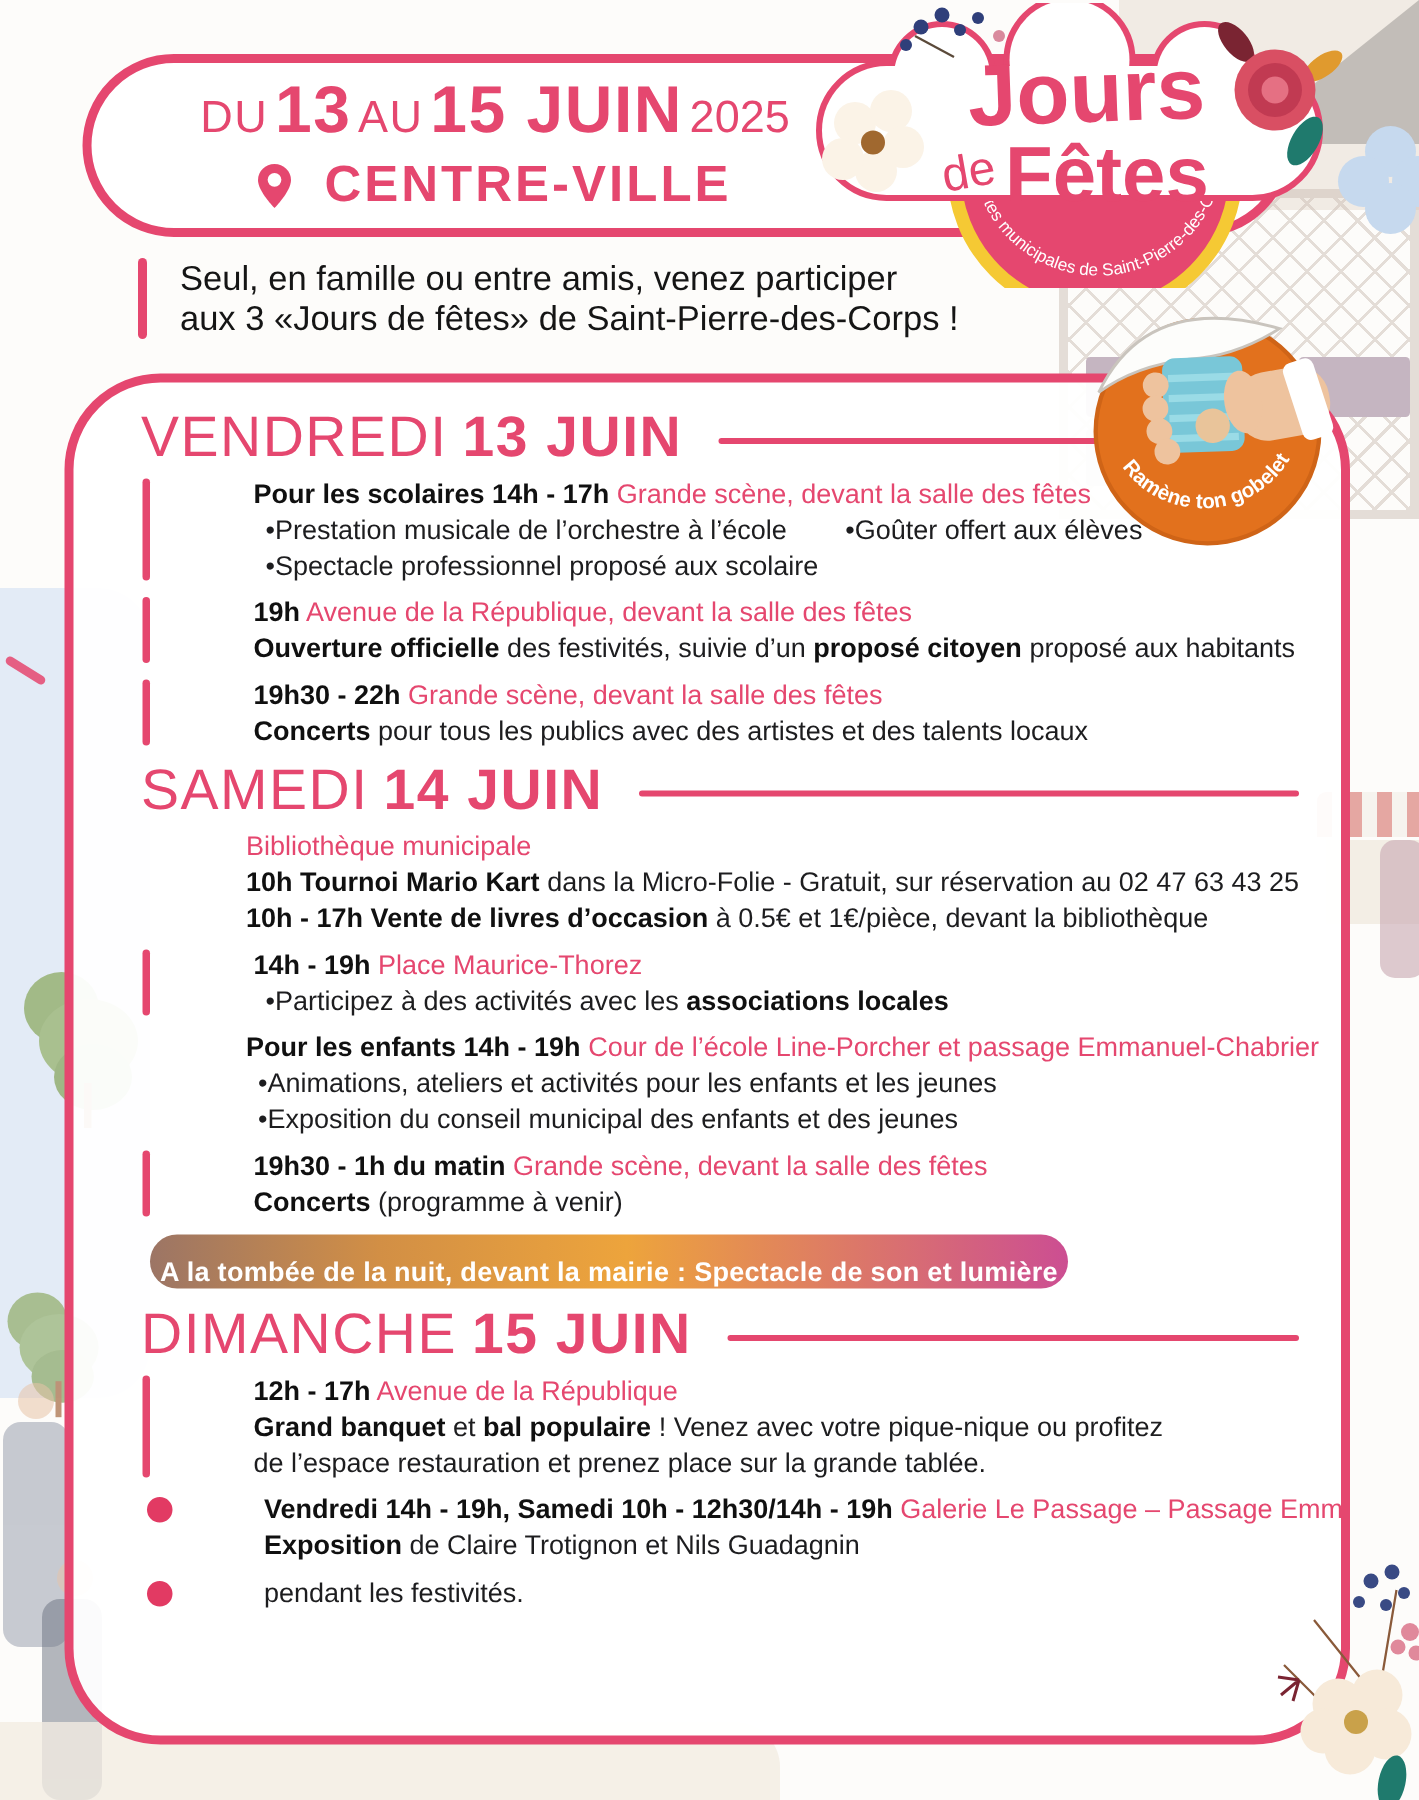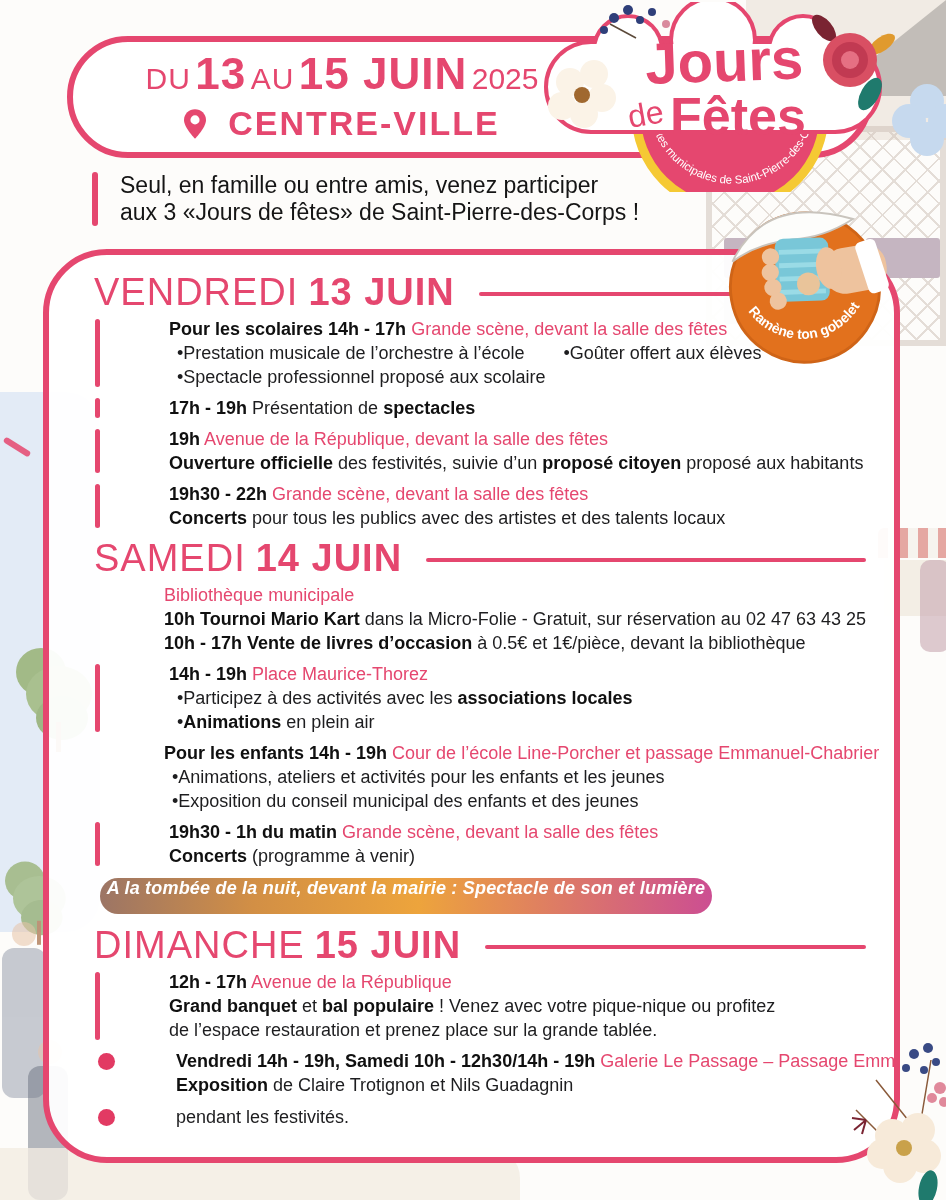--- a/index.html
+++ b/index.html
@@ -47,21 +47,21 @@
   .flower-blue{right:-16px;top:84px;width:70px;height:70px;}
   .flower-blue i{position:absolute;width:34px;height:34px;border-radius:50%;background:#c6d9ee;}
   .flower-blue i:nth-child(1){left:18px;top:0;}
   .flower-blue i:nth-child(2){left:0;top:20px;}
   .flower-blue i:nth-child(3){left:36px;top:20px;}
   .flower-blue i:nth-child(4){left:18px;top:38px;}
   .dash-deco{left:2px;top:444px;width:30px;height:6px;background:var(--pink);border-radius:3px;transform:rotate(32deg);opacity:.85;}
   .ground{left:0;top:1148px;width:520px;height:52px;background:#f2ece2;border-radius:0 30px 0 0;opacity:.8;}
 
   
-  .header-pill{position:absolute;left:67px;top:36px;width:806px;height:122px;z-index:1;
+  .header-pill{position:absolute;left:55px;top:36px;width:806px;height:122px;z-index:1;
      background:#fff;border:6px solid var(--pink);border-radius:64px;}
   .header-inner{position:absolute;left:34px;top:10px;width:470px;text-align:center;color:var(--pink);}
   .date-line{white-space:nowrap;line-height:1;}
   .date-line .lt{font-size:30px;font-weight:400;letter-spacing:1px;}
   .date-line .bd{font-size:44px;font-weight:700;letter-spacing:1px;}
   .date-line .yr{font-size:30px;font-weight:400;}
   .loc-line{margin-top:8px;font-size:34px;font-weight:700;letter-spacing:2px;white-space:nowrap;
             display:flex;align-items:center;justify-content:center;gap:22px;}
   .pin{width:22px;height:30px;}
 
@@ -91,22 +91,22 @@
   .bt{font-size:18px;line-height:24px;margin-left:48px;}
   .line{white-space:nowrap;}
   .b{font-weight:700;color:#101010;}
   .p{color:var(--pink);}
   .dotc{width:20px;text-align:left;padding-left:8px;}
   .gap2{margin-left:26px;}
 
   
   .banner{margin:10px 0 10px 6px;width:612px;height:36px;border-radius:18px;
      background:linear-gradient(90deg,#9c7565 0%,#d28f45 25%,#eda43c 52%,#cc4e92 100%);
-     color:#fff;font-weight:700;font-size:18px;display:flex;align-items:flex-start;justify-content:center;
-     letter-spacing:.2px;font-style:italic;}
+     color:#fff;font-weight:700;font-size:18px;display:flex;align-items:flex-end;justify-content:center;
+     letter-spacing:.2px;}
 
   
   .note{display:flex;margin:3px 0 8px 0;}
   .note .ndot{width:17px;height:17px;border-radius:50%;margin:4px 13px 0 4px;flex:none;}
 
   .decofl{position:absolute;right:0;bottom:0;width:110px;height:160px;z-index:3;}
 </style>
 </head>
 <body>
 
@@ -285,30 +285,20 @@
         <div class="line">
           <span class="dotc">•</span><span>Prestation musicale de l’orchestre à l’école</span>
           <span class="dotc gap2">•</span><span>Goûter offert aux élèves</span>
         </div>
         <div class="line">
           <span class="dotc">•</span><span>Spectacle professionnel proposé aux scolaire</span>
         </div>
       </div>
     </div>
 
-    <div class="block">
-      <div class="bar"></div>
-      <div class="bt">
-        <div class="line">
-          <span class="b">17h - 19h</span>
-          <span>Présentation de</span>
-          <span class="b">spectacles</span>
-        </div>
-      </div>
-    </div>
 
     <div class="block">
       <div class="bar"></div>
       <div class="bt">
         <div class="line">
           <span class="b">19h</span>
           <span class="p">Avenue de la République, devant la salle des fêtes</span>
         </div>
         <div class="line">
           <span class="b">Ouverture officielle</span>
@@ -357,24 +347,20 @@
     <div class="block">
       <div class="bar"></div>
       <div class="bt">
         <div class="line">
           <span class="b">14h - 19h</span>
           <span class="p">Place Maurice-Thorez</span>
         </div>
         <div class="line">
           <span class="dotc">•</span><span>Participez à des activités avec les</span>
           <span class="b">associations locales</span>
-        </div>
-        <div class="line">
-          <span class="dotc">•</span><span class="b">Animations</span>
-          <span>en plein air</span>
         </div>
       </div>
     </div>
 
     <div class="block">
       <div class="bar"></div>
       <div class="bt">
         <div class="line">
           <span class="b">Pour les enfants  14h - 19h</span>
           <span class="p">Cour de l’école Line-Porcher et passage Emmanuel-Chabrier</span>

